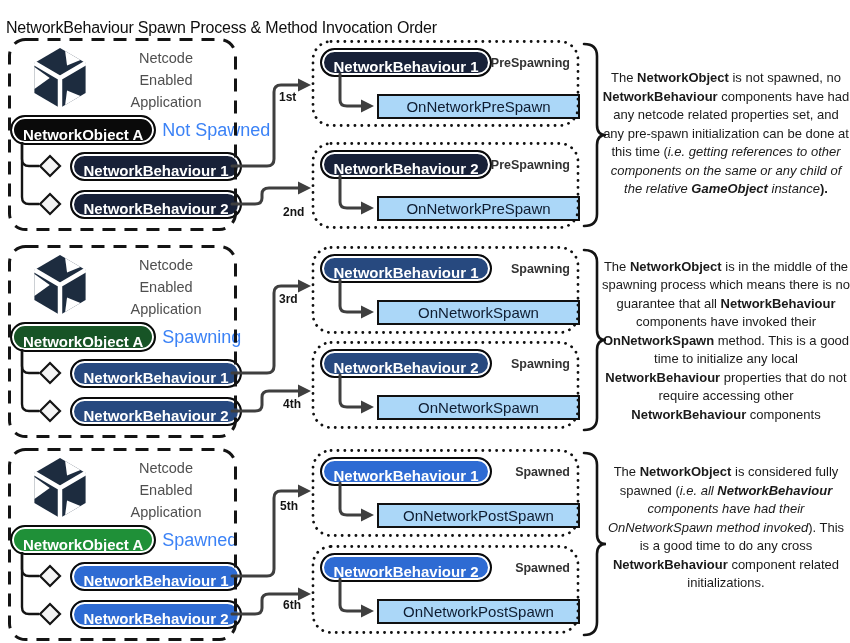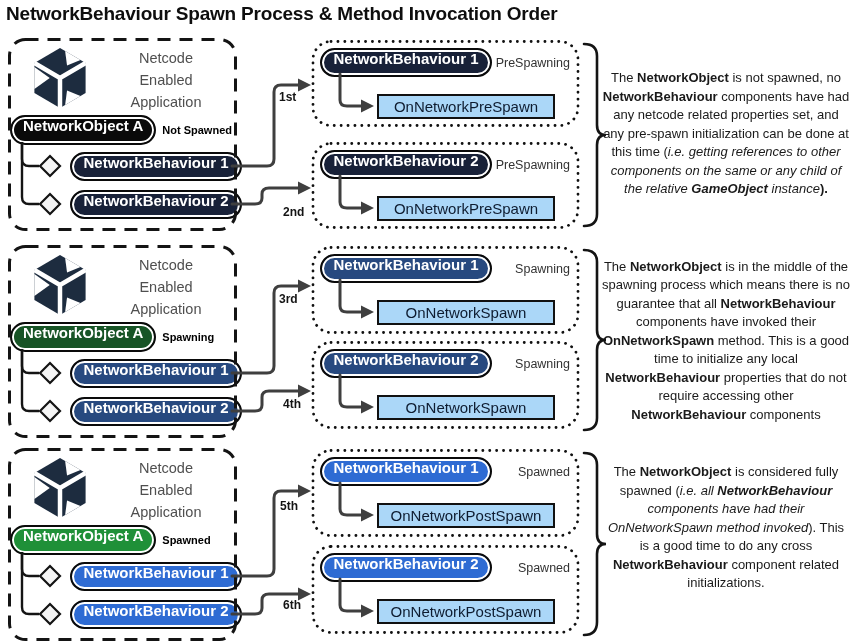--- a/index.html
+++ b/index.html
@@ -1,32 +1,32 @@
 <!DOCTYPE html>
 <html><head>
 <meta charset="utf-8">
 <style>
   html,body{margin:0;padding:0}
   body{width:850px;height:643px;position:relative;overflow:hidden;background:#ffffff;
        font-family:"Liberation Sans",sans-serif;color:#141414}
   .abs{position:absolute}
-  .title{left:6px;top:3px;font-size:19px;font-weight:700;color:#0e0e0e;letter-spacing:-.2px;white-space:nowrap}
+  .title{left:6px;top:19px;font-size:16px;font-weight:400;color:#0e0e0e;letter-spacing:-.2px;white-space:nowrap}
   .appbox{width:229px;height:192px}
   .applabel{left:88px;top:10px;width:140px;text-align:center;font-size:14.5px;line-height:1.5;color:#4f4f4f}
   .objrow{left:2px;top:76px;height:32px;display:flex;align-items:center;gap:6px}
   .pill{box-sizing:border-box;border:2px solid #0a0a0a;border-radius:16px;
-        box-shadow:inset 0 0 0 2px #ffffff;color:#ffffff;display:flex;align-items:flex-start;
+        box-shadow:inset 0 0 0 2px #ffffff;color:#ffffff;display:flex;align-items:flex-end;
         justify-content:center;font-weight:600;font-size:15px;white-space:nowrap}
   .objpill{height:30px;padding:0 11px;font-weight:700}
   .nbpill{width:172px;height:29px}
-  .status{font-weight:700;font-size:11px;color:#000000;white-space:nowrap}
+  .status{font-weight:400;font-size:18px;color:#3b82f6;white-space:nowrap}
   .callout{width:267px;height:85px}
   .callout .nbpill{left:8px;top:7px}
-  .stage{right:9px;top:15px;font-weight:400;font-size:12.5px;color:#333333;white-space:nowrap}
-  .method{left:65px;top:53px;width:178px;height:25px;box-sizing:border-box;border:2px solid #111111;
+  .stage{right:9px;top:15px;font-weight:700;font-size:12.5px;color:#333333;white-space:nowrap}
+  .method{left:65px;top:53px;width:203px;height:25px;box-sizing:border-box;border:2px solid #111111;
           display:flex;align-items:center;justify-content:center;font-size:15px;color:#0e1c30;white-space:nowrap}
   .desc{left:602px;width:248px;height:192px;display:flex;align-items:center;justify-content:center}
   .desc p{margin:0;text-align:center;font-size:13px;line-height:1.42;color:#1a1a1a}
   .order{font-weight:700;font-size:12px;color:#141414;white-space:nowrap}
   svg.overlay{left:0;top:0;pointer-events:none}
 </style>
 </head>
 <body>
 
 <div class="abs title">NetworkBehaviour Spawn Process &amp; Method Invocation Order</div>

